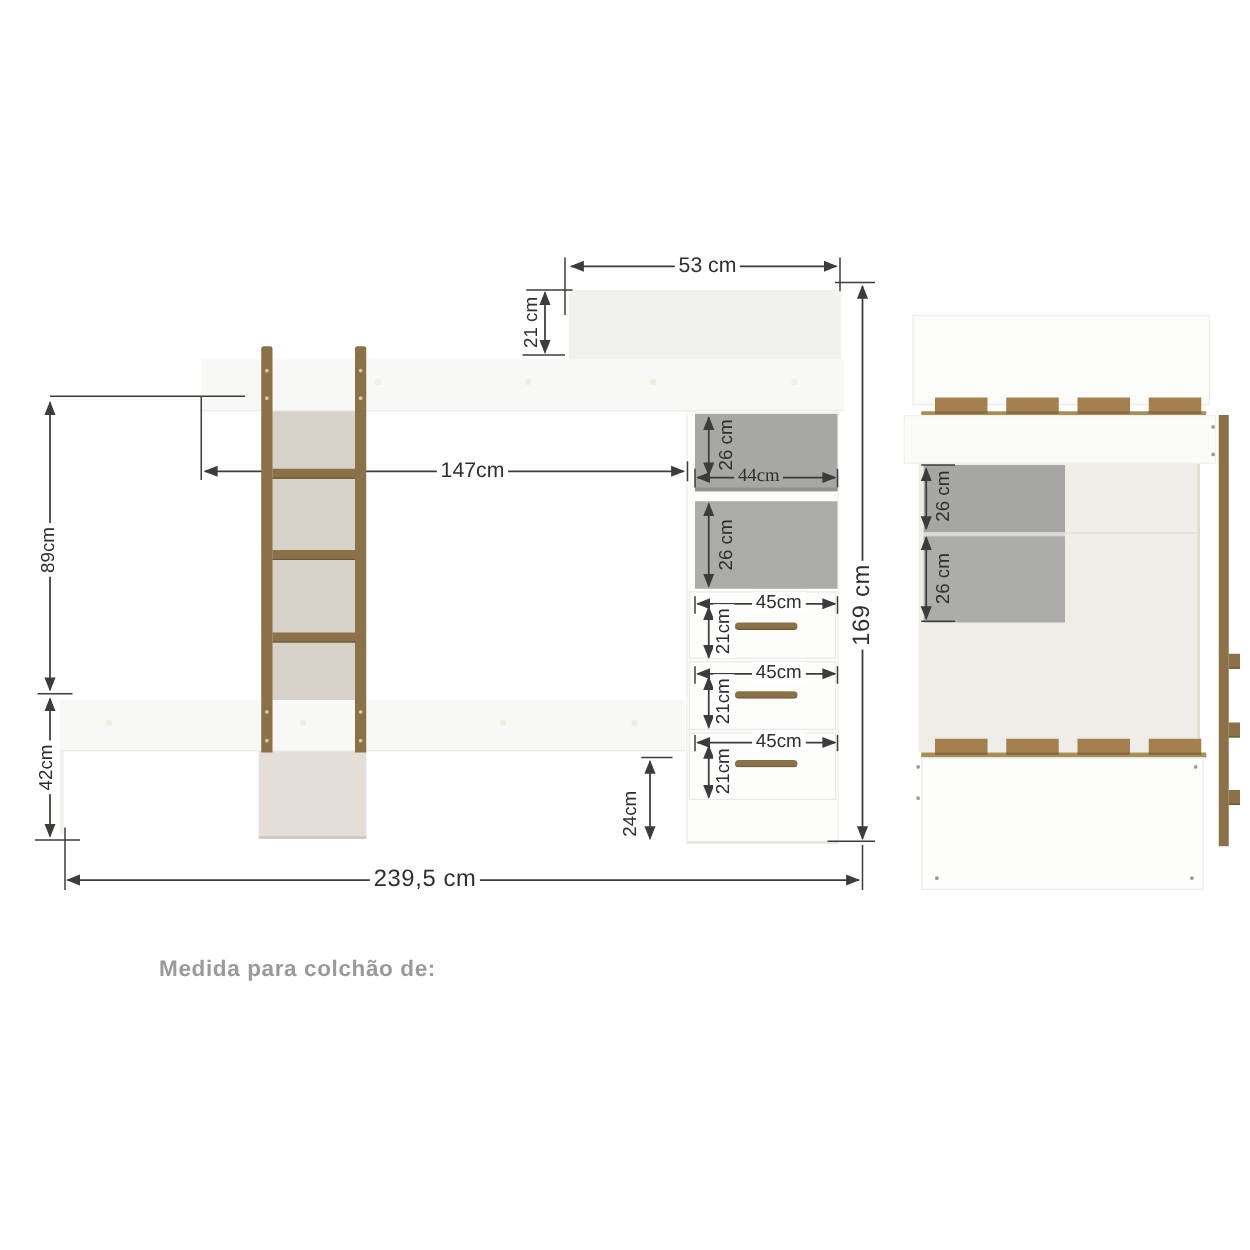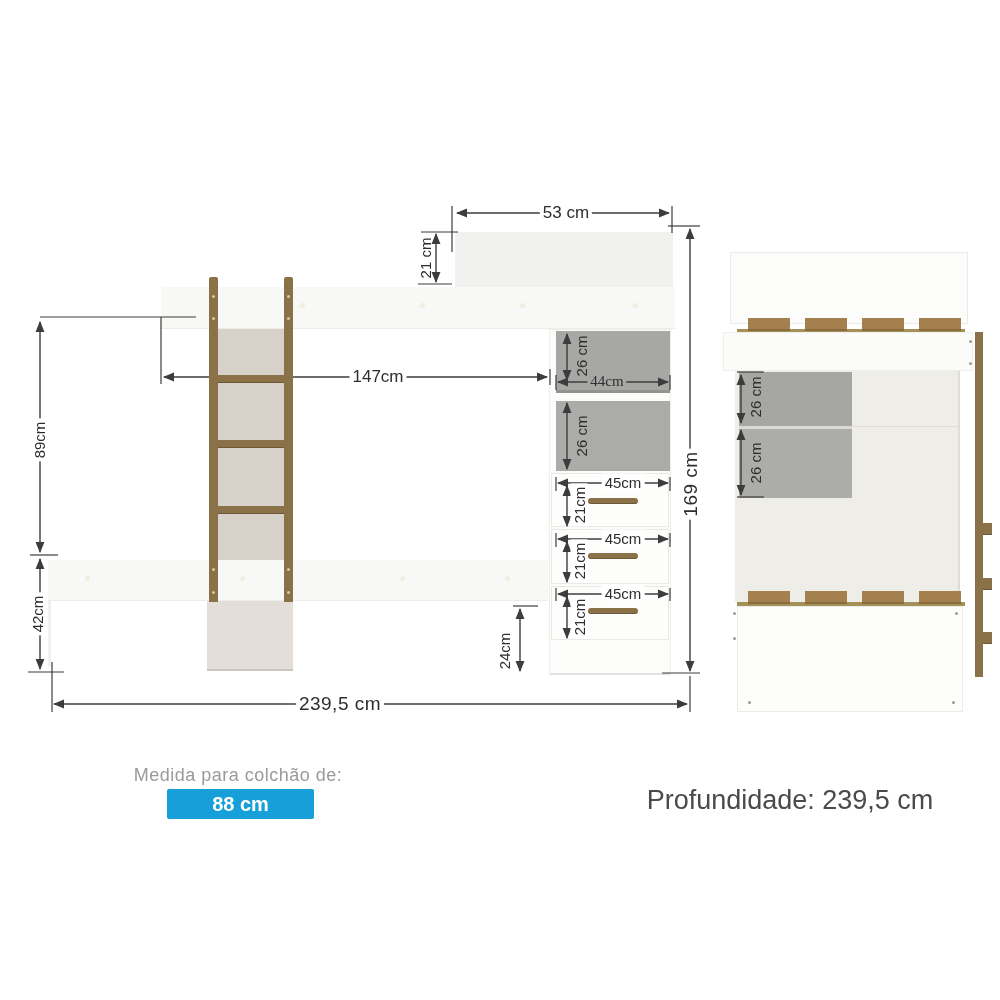--- a/index.html
+++ b/index.html
@@ -13,21 +13,21 @@
   .dim{position:absolute;transform:translate(-50%,-50%);color:#2E2E2E;white-space:nowrap;
        text-align:center;line-height:1;padding:1px 3px;}
   .rot{transform:translate(-50%,-50%) rotate(-90deg);}
   .wbg{background:#fff;}
   .gbg{background:#A7A7A5;font-family:Liberation Serif, serif;}
   .d15{font-size:15px;}
   .d17{font-size:17px;}
   .d19{font-size:19px;letter-spacing:0.5px;}
   .wood{background:var(--wood-brown,#8A7147);}
   #mattress-label{position:absolute;transform:translate(-50%,-50%);font-size:18px;color:#9A9A9A;
-                  letter-spacing:0.5px;white-space:nowrap;}
+                  letter-spacing:0.5px;white-space:nowrap;font-weight:bold;}
   #mattress-badge{position:absolute;display:flex;align-items:center;justify-content:center;
                   background:var(--accent-blue,#169FD9);color:#fff;font-weight:bold;font-size:20px;
                   border-radius:2px;}
   #depth-text{position:absolute;transform:translate(-50%,-50%);font-size:27px;color:#4A4A4A;
               white-space:nowrap;}
 </style>
 </head>
 <body>
 
 <div id="canvas">
@@ -187,17 +187,15 @@
     <div class="dim d15 rot wbg" style="left:579px;top:561px;">21cm</div>
     <div class="dim d15 wbg" style="left:623px;top:593px;">45cm</div>
     <div class="dim d15 rot wbg" style="left:579px;top:617px;">21cm</div>
     <div class="dim d15 rot wbg" style="left:504px;top:651px;">24cm</div>
     <div class="dim d15 rot" style="left:755px;top:397px;">26 cm</div>
     <div class="dim d15 rot" style="left:755px;top:463px;">26 cm</div>
   </div>
 
   <div class="grp">
     <div id="mattress-label" style="left:238px;top:775px;">Medida para colchão de:</div>
-    <div id="mattress-badge" style="left:167px;top:789px;width:147px;height:30px;">88 cm</div>
-    <div id="depth-text" style="left:790px;top:800px;">Profundidade: 239,5 cm</div>
   </div>
 
 </div>
 
 </body></html>

